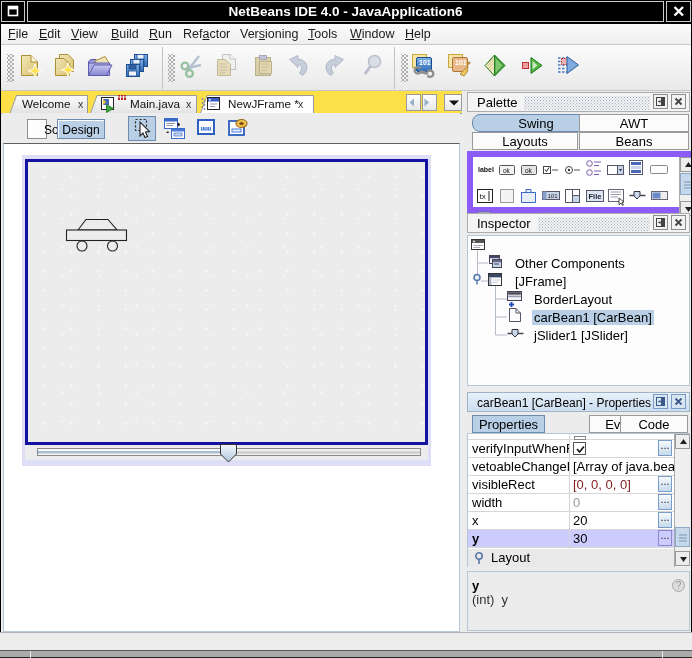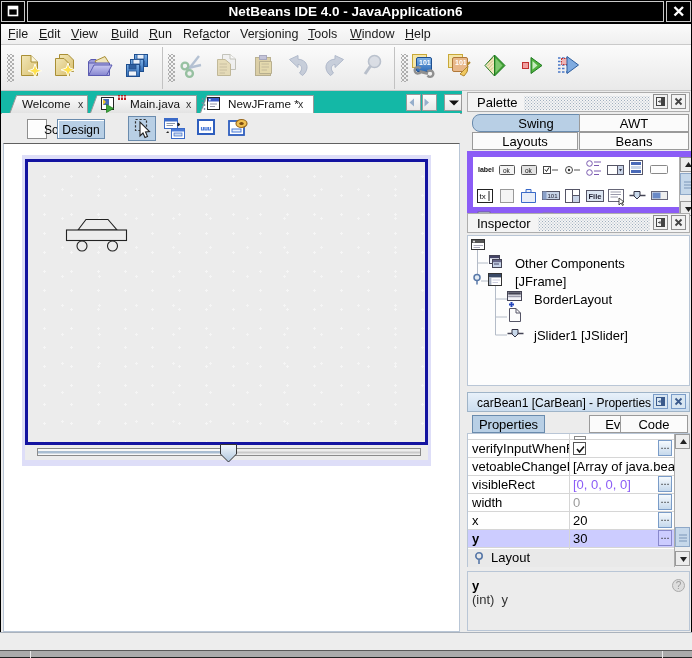--- a/index.html
+++ b/index.html
@@ -21,21 +21,21 @@
 #menubar u { text-decoration:underline; }
 
 
 #toolbar { left:0; top:45px; width:692px; height:46px; background:linear-gradient(#FBFBFB,#E9E9E9); border-bottom:1px solid #C6C6C6; }
 .tsep { position:absolute; top:2px; height:42px; width:1px; background:#C2C2C2; }
 .grip { position:absolute; top:9px; width:7px; height:28px;
   background-image:radial-gradient(#ACACAC 0.7px, transparent 0.9px), radial-gradient(#ACACAC 0.7px, transparent 0.9px);
   background-size:4px 4px; background-position:0 0, 2px 2px; }
 
 
-#tabrow { left:0; top:91px; width:538px; height:23px; background:#14b8a6; }
+#tabrow { left:0; top:91px; width:538px; height:23px; background:#fde047; }
 .tabtxt { top:6px; font-size:11.7px; color:#111; }
 .tabx { top:7px; font-size:10.5px; color:#333; }
 #tabline { position:absolute; left:0; top:113px; width:462px; height:1px; background:#9A9A9A; }
 #tabline2 { position:absolute; left:201px; top:113px; width:112px; height:1px; background:#FFFFFF; }
 .tbtn { position:absolute; top:3px; width:15px; height:17px; border:1px solid #9A9A9A; background:linear-gradient(#FDFDFD,#E8E8E8); }
 
 
 #modebar { left:2px; top:113px; width:458px; height:31px; background:#ECECEC; }
 .togglebtn { position:absolute; top:6px; height:20px; border:1px solid #8E8E8E; background:#FDFDFD; text-align:center; font-size:12px; padding-top:3px; box-shadow:inset 1px 1px 0 #fff; }
 #designbtn { background:#B8CFE5; border-color:#6A8BAD; }
@@ -563,20 +563,21 @@
         </g>
 
       <g transform="translate(39,90)">
           <path d="M0.5 7.5 H16.5" stroke="#445" stroke-width="1.5"></path>
           <path d="M5 3.5 H11 V8 L8 11 L5 8 Z" fill="#C8D8EA" stroke="#334"></path>
         </g>
     </svg>
     <div class="treerow" style="left:47px;top:20px;">Other Components</div>
     <div class="treerow" style="left:47px;top:38px;">[JFrame]</div>
     <div class="treerow" style="left:66px;top:56px;">BorderLayout</div>
+    <div class="treerow" style="left:64px;top:74px;"><span style="background:#B8CFE5;padding:0 2px;">carBean1 [CarBean]</span></div>
     <div class="treerow" style="left:66px;top:92px;">jSlider1 [JSlider]</div>
   </div>
 
   <div class="panelhead" id="prophead" style="top:301px">
       <span class="t" style="font-size:12px;top:3px;">carBean1 [CarBean] - Properties</span>
     </div>
   <div class="hbtn" style="left:191px;top:303px;background:#D8E6F2;border-color:#7A9CC8;">
       <svg width="13" height="13" style="left:0;top:0">
         <rect x="2.5" y="2.5" width="8" height="8" fill="none" stroke="#3A5A8C"></rect>
         <rect x="7" y="3" width="3.5" height="7" fill="#3A5A8C"></rect>
@@ -603,21 +604,21 @@
           </svg>
       </div>
         <div class="dots">...</div>
       </div>
     <div class="prow" style="top:24px;">
         <div class="n">vetoableChangeListeners</div>
         <div class="v" style="width:101px;">[Array of java.beans</div>
       </div>
     <div class="prow" style="top:42px;">
         <div class="n">visibleRect</div>
-        <div class="v" style="color:#8b5cf6;">[0, 0, 0, 0]</div>
+        <div class="v" style="color:#7f1d1d;">[0, 0, 0, 0]</div>
         <div class="dots">...</div>
       </div>
     <div class="prow" style="top:60px;">
         <div class="n">width</div>
         <div class="v" style="color:#9A9A9A;">0</div>
         <div class="dots">...</div>
       </div>
     <div class="prow" style="top:78px;">
         <div class="n">x</div>
         <div class="v">20</div>

